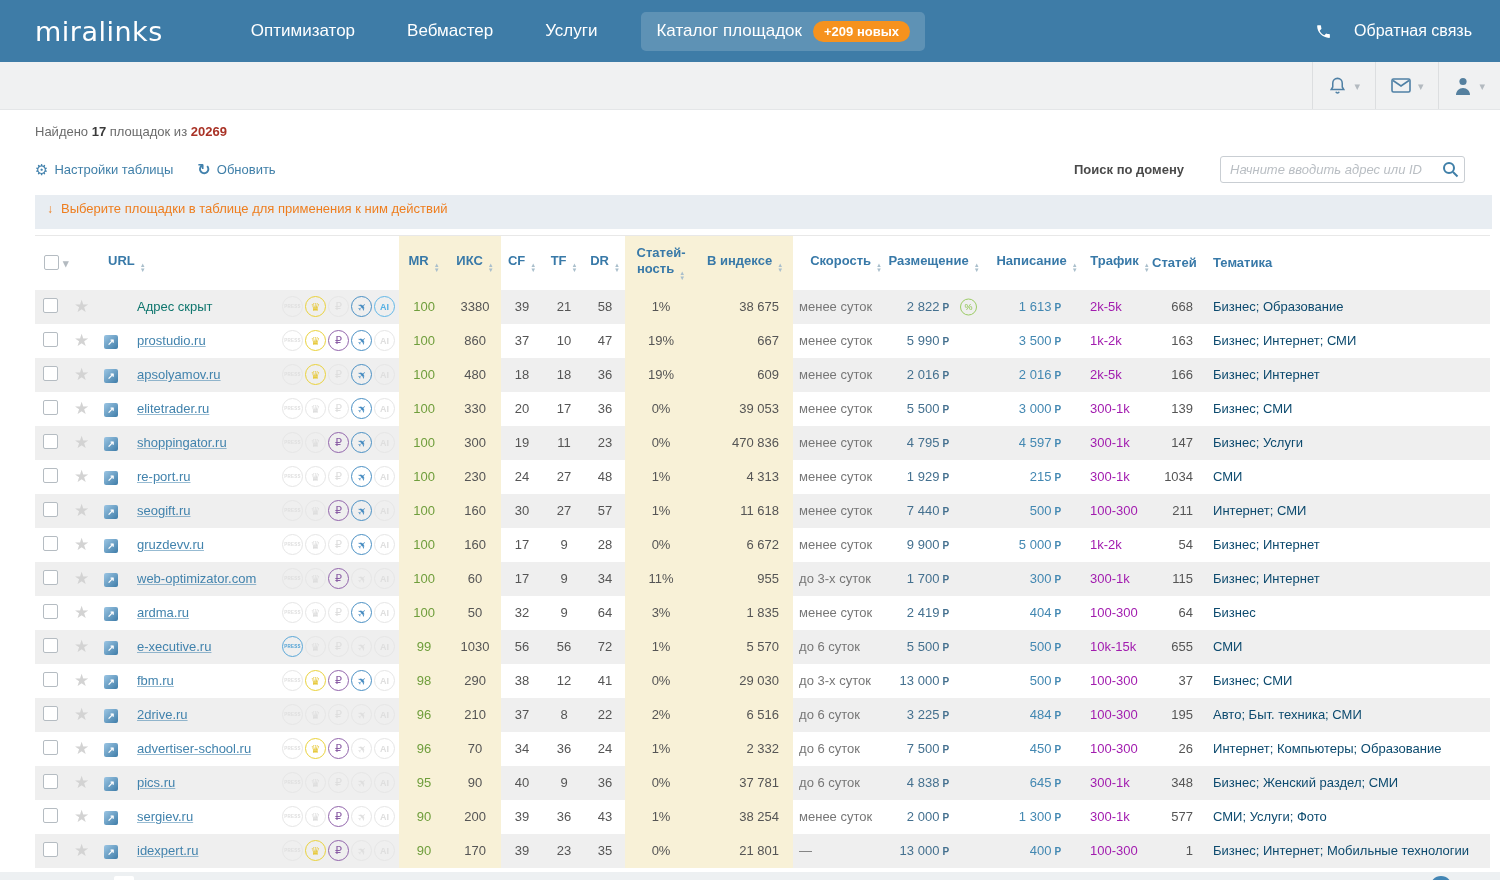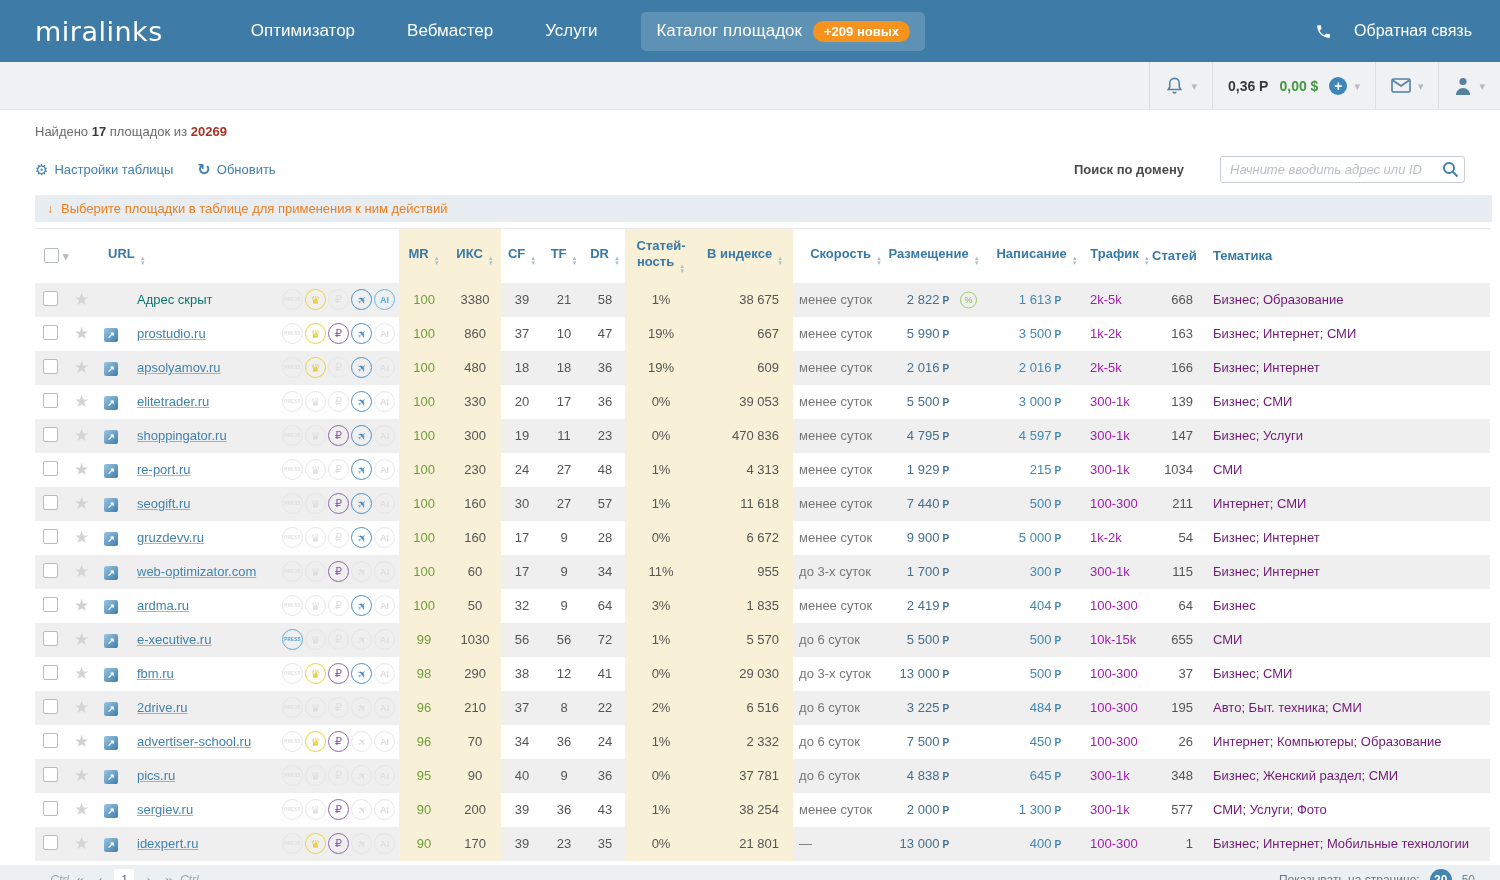--- a/index.html
+++ b/index.html
@@ -39,21 +39,21 @@
   .refresh-i::before{content:"↻";font-family:"DejaVu Sans",sans-serif;font-size:16px;font-weight:bold;color:#4382ad}
   .search-wrap{margin-left:auto;display:flex;align-items:center;margin-right:25px}
   .search-label{font-weight:bold;color:#4a4a4a;margin-right:36px}
   .search-box{position:relative}
   .search-box input{width:245px;height:27px;border:1px solid #c9ced3;border-radius:3px;
       padding:0 30px 0 9px;font-style:italic;font-size:13px;color:#555;background:#fff;
       font-family:"Liberation Sans",sans-serif}
   .search-box input::placeholder{color:#b9bec3}
   .mag{position:absolute;right:6px;top:5px;cursor:pointer}
 
-  .banner{margin-top:12px;background:#e8edf2;height:27px;line-height:27px;color:#ee7e1f;
+  .banner{margin-top:12px;background:#e8edf2;height:34px;line-height:27px;color:#ee7e1f;
           padding-left:12px;margin-right:-2px}
   .banner .b-arrow::before{content:"↓";margin-right:8px;font-size:12px}
 
   
   table{border-collapse:collapse;table-layout:fixed;width:1455px;margin-top:6px;font-size:13px}
   thead th{height:54px;vertical-align:middle;color:#3879a8;font-weight:bold;font-size:13px;
            border-top:1px solid #e8e8e8;text-align:center;line-height:16px}
   .yl{background:#f8f1d7}
   tr.odd td{background:#efefef}
   tr.odd td.yl, tr.even td.yl{background:#f8f1d7}
@@ -101,21 +101,21 @@
   .c-speed{color:#777;padding-left:6px}
   .c-place{text-align:right;padding-right:36px;position:relative;color:#44708f}
   .c-write{text-align:right;padding-right:28px;color:#4388b2}
   .cur{font-size:10px;font-weight:bold;margin-left:3px}
   .disc{position:absolute;right:8px;top:50%;transform:translateY(-50%);width:17px;height:17px;
         border:1px solid #9ccc65;border-radius:50%;color:#8bc34a;font-size:9px;
         display:flex;align-items:center;justify-content:center}
   .disc::before{content:"%"}
   .c-traf{color:#a21caf}
   .c-art{text-align:right;padding-right:10px;color:#555}
-  .c-themes{color:#701a75;padding-left:10px;overflow:hidden;white-space:nowrap}
+  .c-themes{color:#0c4a6e;padding-left:10px;overflow:hidden;white-space:nowrap}
 
   
   .pager{margin-top:4px;height:30px;background:#edf0f2;display:flex;align-items:center;
          padding:0 25px 0 35px;color:#8a9aa6;font-size:12px}
   .pager .ctrl{font-style:italic;color:#9aa7b0;cursor:pointer}
   .pg-btn{color:#7a9ab0;font-size:14px;cursor:pointer;margin:0 7px}
   .pg-cur{background:#fff;border-radius:2px;min-width:20px;height:22px;line-height:22px;
           text-align:center;color:#5a6a75;margin:0 5px;padding:0 4px;cursor:pointer}
   .per-page{margin-left:auto;display:flex;align-items:center;gap:10px;color:#66788a}
   .pp-badge{width:22px;height:22px;border-radius:50%;background:#4285b4;color:#fff;font-weight:bold;
@@ -145,26 +145,20 @@
     <span>Обратная связь</span>
   </div>
 </div>
 
 <div class="toolbar">
   <div class="tgroup">
     <svg class="icon-svg" width="19" height="21" viewBox="0 0 20 21">
         <path d="M10 3c-3 0-5 2.2-5 5v4l-1.6 2.7h13.2L15 12V8c0-2.8-2-5-5-5z" fill="none" stroke="#4f80a5" stroke-width="1.6"></path>
         <path d="M8.3 17.2a1.8 1.8 0 0 0 3.4 0" fill="none" stroke="#4f80a5" stroke-width="1.6"></path>
       </svg>
-    <span class="caret"></span>
-  </div>
-  <div class="tgroup">
-    <span class="balance-rub">0,36 Р</span>
-    <span class="balance-usd">0,00 $</span>
-    <span class="plus-circle"></span>
     <span class="caret"></span>
   </div>
   <div class="tgroup">
     <svg class="icon-svg" width="20" height="15" viewBox="0 0 20 15">
         <rect x="1" y="1" width="18" height="13" rx="1.5" fill="none" stroke="#4f80a5" stroke-width="1.6"></rect>
         <path d="M2 2.5 10 8l8-5.5" fill="none" stroke="#4f80a5" stroke-width="1.6"></path>
       </svg>
     <span class="caret"></span>
   </div>
   <div class="tgroup">

